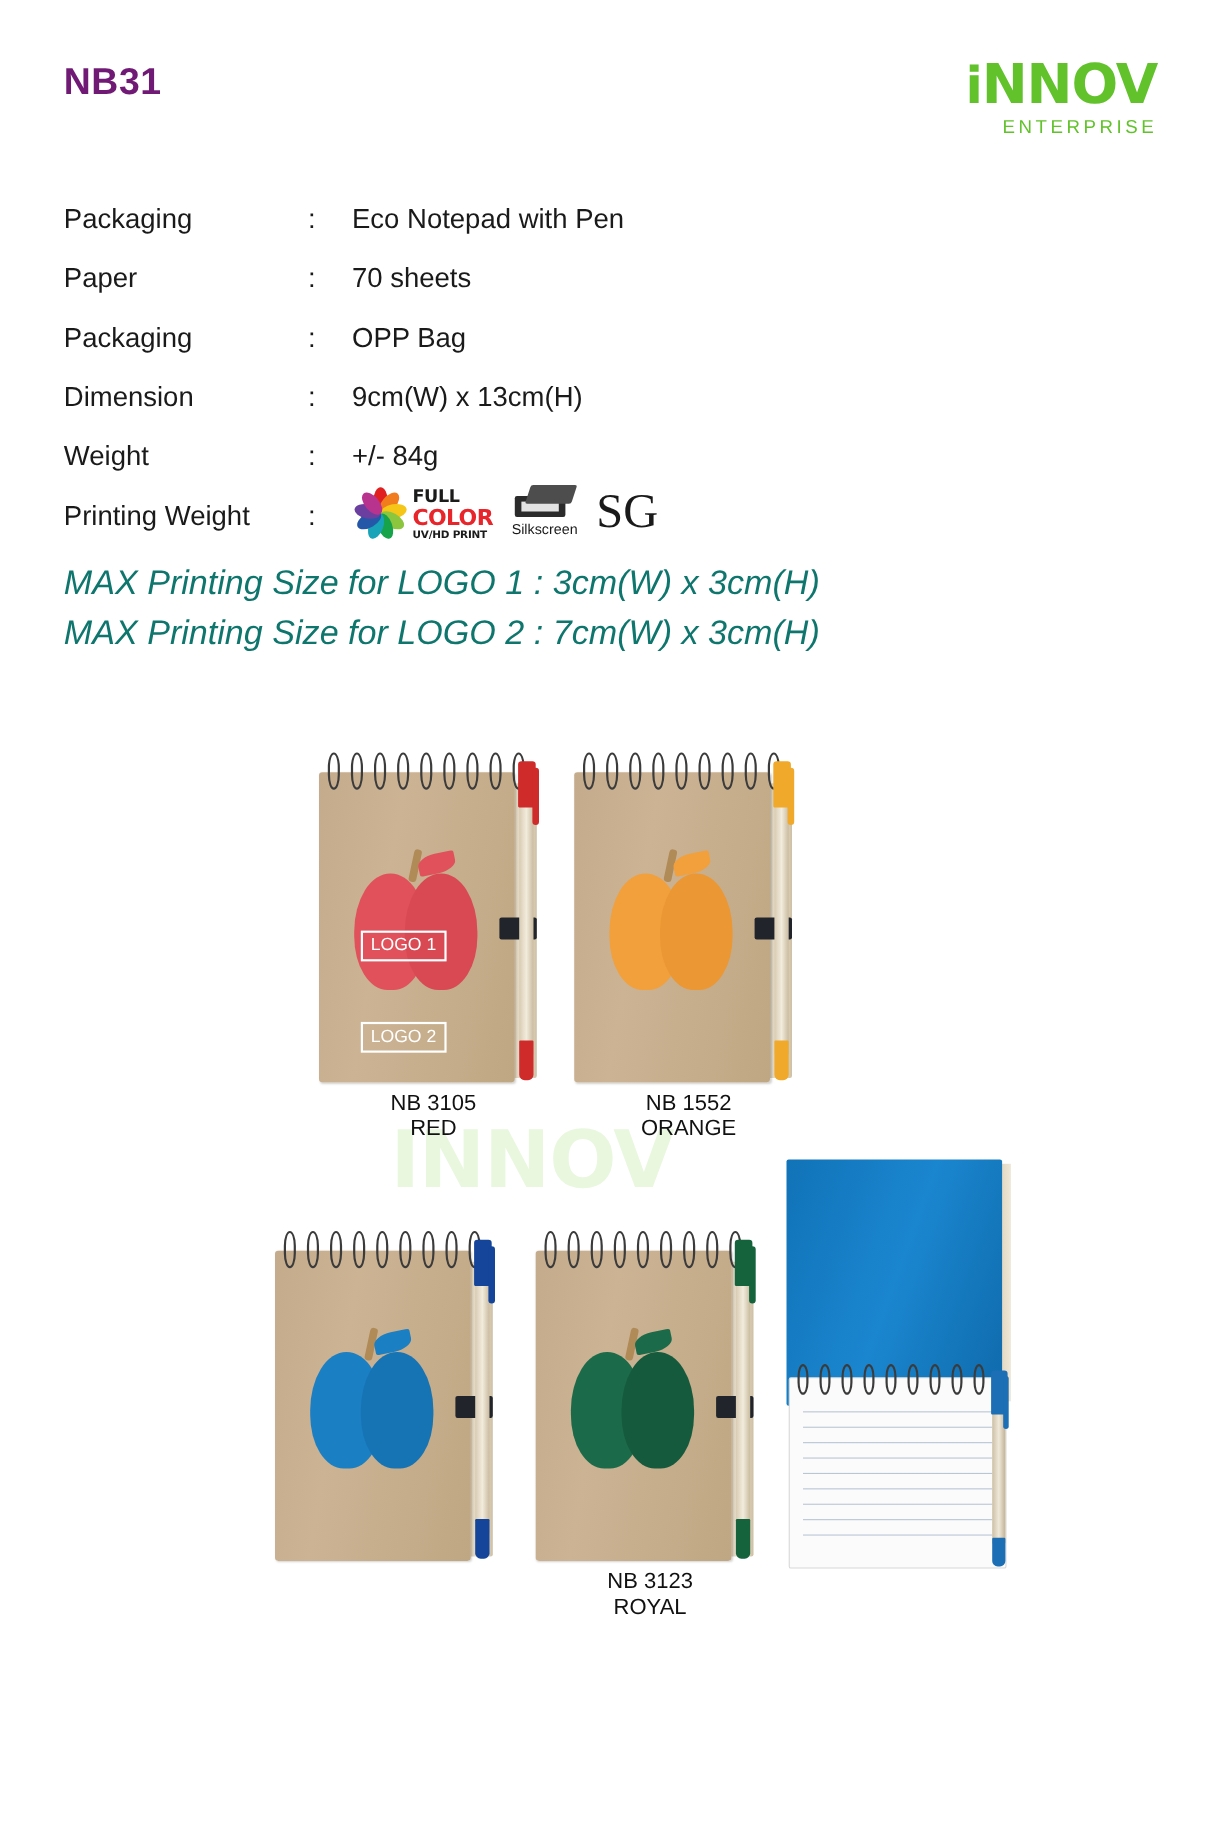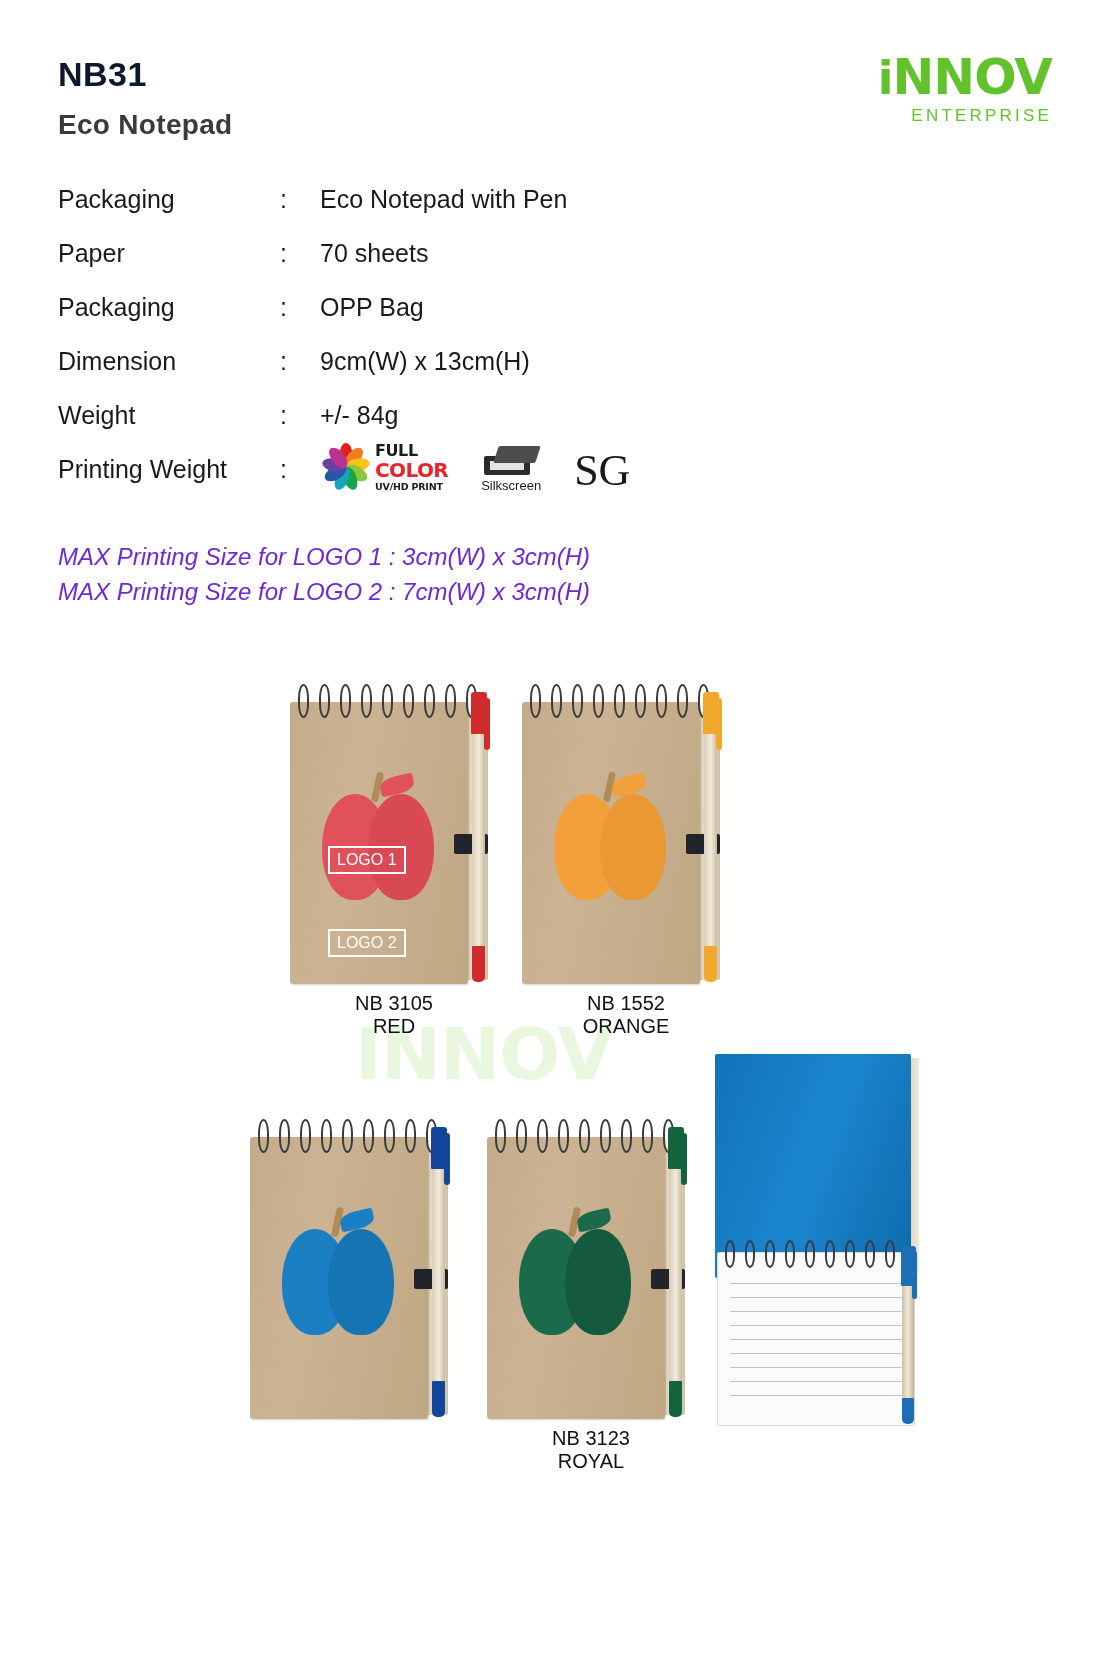--- a/index.html
+++ b/index.html
@@ -19,21 +19,21 @@
   
   .header {
     position: absolute;
     top: 56px;
     left: 58px;
     width: 990px;
   }
   .product-code {
     font-size: 34px;
     font-weight: bold;
-    color: #0f172a;
+    color: #701a75;
     letter-spacing: 0.5px;
     line-height: 1.1;
   }
   .product-name {
     font-size: 28px;
     font-weight: bold;
     color: #3a3a3a;
     margin-top: 16px;
     letter-spacing: 0.3px;
   }
@@ -92,22 +92,22 @@
     color: #1a1a1a;
   }
   .spec-row.printing {
     height: 70px;
     align-items: flex-start;
   }
 
   
   .print-icons {
     display: flex;
-    align-items: flex-end;
-    gap: 24px;
+    align-items: flex-start;
+    gap: 8px;
     margin-top: -14px;
   }
   .icon-fullcolor {
     display: flex;
     align-items: center;
     gap: 3px;
   }
   .flower {
     position: relative;
     width: 52px;
@@ -194,25 +194,25 @@
     font-family: "Liberation Serif", serif;
     font-size: 44px;
     color: #1a1a1a;
     line-height: 1;
     margin-top: 2px;
   }
 
   
   .max-notes {
     position: absolute;
-    top: 540px;
+    top: 508px;
     left: 58px;
     font-style: italic;
-    font-size: 24px;
-    color: #6d28d9;
+    font-size: 31px;
+    color: #0f766e;
     line-height: 1.45;
   }
 
   
   .watermark {
     position: absolute;
     top: 1012px;
     left: 355px;
     font-size: 72px;
     font-weight: bold;
@@ -500,21 +500,20 @@
     height: 26px;
     background: #1d6fb5;
     border-radius: 1px 1px 5px 5px;
   }
 </style>
 </head>
 <body>
 
 <div class="header">
   <div class="product-code">NB31</div>
-  <div class="product-name">Eco Notepad</div>
 </div>
 
 <div class="brand-logo">
   <div class="brand-main"><span class="lower-i">i</span><span>NNOV</span></div>
   <div class="brand-sub">ENTERPRISE</div>
 </div>
 
 <div class="specs">
   <div class="spec-row">
     <div class="spec-label">Packaging</div>

